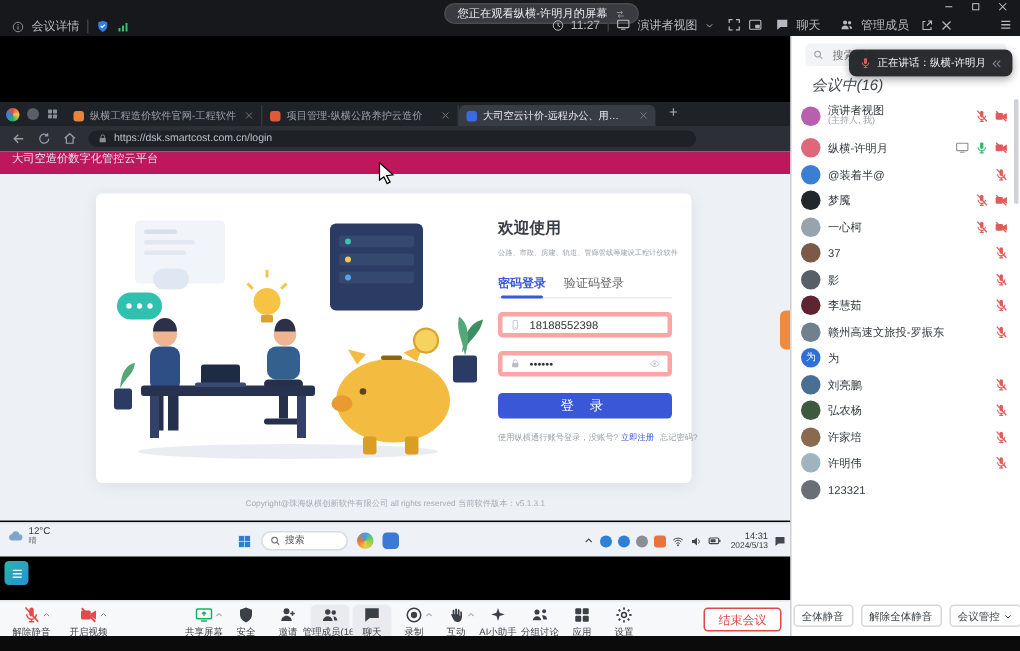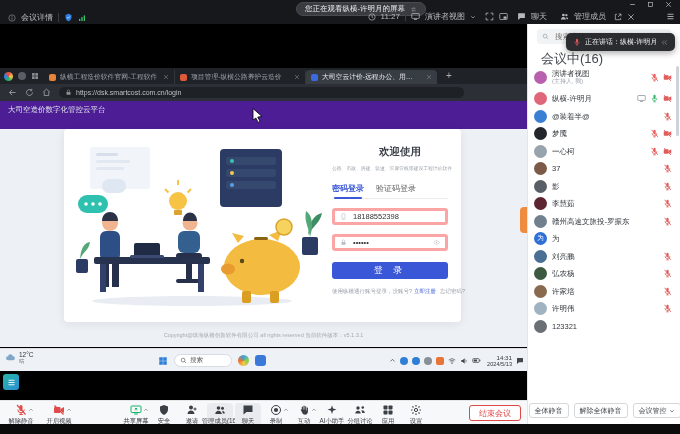--- a/index.html
+++ b/index.html
@@ -28,26 +28,26 @@
   #tabs{display:flex;height:16px;align-items:flex-end;}
   .tab{width:131px;height:14px;display:flex;align-items:center;gap:4px;padding:0 5px;color:#9aa0a8;font-size:6.8px;border-right:1px solid #33373d;}
   .tab.active{background:#383d44;border-radius:4px 4px 0 0;color:#e8eaed;border-right:none;}
   .fav{width:7px;height:7px;border-radius:2px;flex-shrink:0;}
   .tab-t{white-space:nowrap;overflow:hidden;text-overflow:ellipsis;flex:1;}
   .tab-x{width:6px;height:6px;color:#7e838a;flex-shrink:0;}
   #newtab{color:#aab0b8;font-size:10px;margin-left:4px;line-height:10px;}
   #navbar{position:absolute;left:0;top:16px;width:527px;height:17px;background:#2c3036;display:flex;align-items:center;gap:8px;padding:0 8px;color:#9aa0a8;}
   #urlbar{flex:0 0 405px;height:11px;background:#1e2125;border-radius:6px;display:flex;align-items:center;gap:4px;padding:0 6px;color:#b9c0c7;font-size:7px;white-space:nowrap;overflow:hidden;}
   #page{position:absolute;left:0;top:33px;width:527px;height:246px;background:#edf0f4;}
-  #page-header{position:absolute;left:0;top:0;width:527px;height:15px;background:#4c1d95;display:flex;align-items:flex-end;padding:14px 8px;color:#dfe3ea;font-size:7.5px;}
+  #page-header{position:absolute;left:0;top:0;width:527px;height:15px;background:#be185d;display:flex;align-items:flex-start;padding:0 8px;color:#dfe3ea;font-size:7.5px;}
   #page-body{position:absolute;left:0;top:15px;width:527px;height:231px;}
   #card{position:absolute;left:64px;top:13px;width:397px;height:193px;background:#fff;border-radius:4px;box-shadow:0 2px 10px rgba(30,40,70,.08);}
   #illus{position:absolute;left:8px;top:10px;width:252px;height:172px;}
   #form{position:absolute;left:268px;top:16px;width:116px;}
-  #f-welcome{font-size:10.5px;font-weight:bold;color:#3a3f47;margin-left:47px;}
+  #f-welcome{font-size:10.5px;font-weight:bold;color:#3a3f47;}
   #f-product{margin-top:4px;font-size:11.5px;font-weight:bold;color:#3a57d7;white-space:nowrap;}
   #f-sub{margin-top:6px;font-size:6px;color:#9aa0a8;white-space:nowrap;transform:scale(.8);transform-origin:left top;}
   #f-tabs{margin-top:9px;display:flex;gap:12px;border-bottom:1px solid #ececec;padding-bottom:4px;}
   .f-tab{font-size:8px;color:#666;position:relative;}
   .f-tab.active{color:#3a57d7;font-weight:bold;}
   .f-tab.active::after{content:"";position:absolute;left:2px;right:2px;bottom:-5px;height:2px;background:#3a57d7;border-radius:1px;}
   .f-input{margin-top:9px;height:17px;border:3px solid #fca5a5;border-radius:3px;display:flex;align-items:center;gap:4px;padding:0 5px;color:#b8bdc6;}
   .f-input input{border:none;outline:none;flex:1;min-width:0;font-size:7.5px;color:#333;background:transparent;}
   #f-login{margin-top:11px;width:100%;height:17px;background:#3a57d7;border:none;border-radius:3px;color:#fff;font-size:9px;letter-spacing:4px;}
   #f-foot{margin-top:9px;display:flex;align-items:center;gap:2px;font-size:5.5px;color:#9aa0a8;white-space:nowrap;width:126px;}
@@ -73,21 +73,21 @@
   #tk-time{display:flex;flex-direction:column;align-items:flex-end;line-height:1.15;margin-left:2px;}
   #tk-time .tt{font-size:6.2px;color:#33373c;}
   #tk-time .td{font-size:5.6px;color:#33373c;}
   #float-widget{position:absolute;left:3px;top:350px;width:16px;height:16px;border-radius:3px;
                 background:linear-gradient(135deg,#27b6a8,#2a8fd4);display:flex;align-items:center;justify-content:center;color:#fff;}
 
   
   #sidebar{position:absolute;left:527px;top:24px;width:153px;height:400px;background:#fff;border-left:1px solid #e2e4e8;z-index:30;}
   #s-search{position:absolute;left:9px;top:5px;width:134px;height:15px;background:#f2f3f5;border-radius:3px;display:flex;align-items:center;gap:4px;padding:0 5px;color:#9aa0a8;}
   #s-search input{border:none;outline:none;background:transparent;font-size:7.5px;color:#333;flex:1;min-width:0;}
-  #s-tab{position:absolute;left:13px;top:26px;font-size:13px;color:#44484e;}
+  #s-tab{position:absolute;left:13px;top:26px;font-size:10px;color:#44484e;font-style:italic;}
   #s-tip{position:absolute;left:38px;top:9px;height:18px;display:flex;align-items:center;gap:4px;padding:0 7px;
          background:rgba(34,35,38,.96);border-radius:5px;box-shadow:0 2px 6px rgba(0,0,0,.35);color:#f0f1f3;font-size:7px;white-space:nowrap;z-index:5;}
   #s-list{position:absolute;left:2px;top:40px;width:146px;height:336px;overflow:hidden;}
   .p-row{display:flex;align-items:center;gap:5px;height:17.5px;padding:0 4px;}
   .p-row.sub{height:26px;}
   .p-av{width:13px;height:13px;border-radius:50%;flex-shrink:0;display:flex;align-items:center;justify-content:center;}
   .p-avt{font-style:normal;font-size:6.5px;color:#fff;}
   .p-nm{display:flex;flex-direction:column;line-height:1.2;min-width:0;}
   .p-name{font-weight:normal;font-size:7.5px;color:#33373c;white-space:nowrap;overflow:hidden;text-overflow:ellipsis;max-width:92px;}
   .p-sub{font-style:normal;font-size:6px;color:#9aa0a8;white-space:nowrap;}

